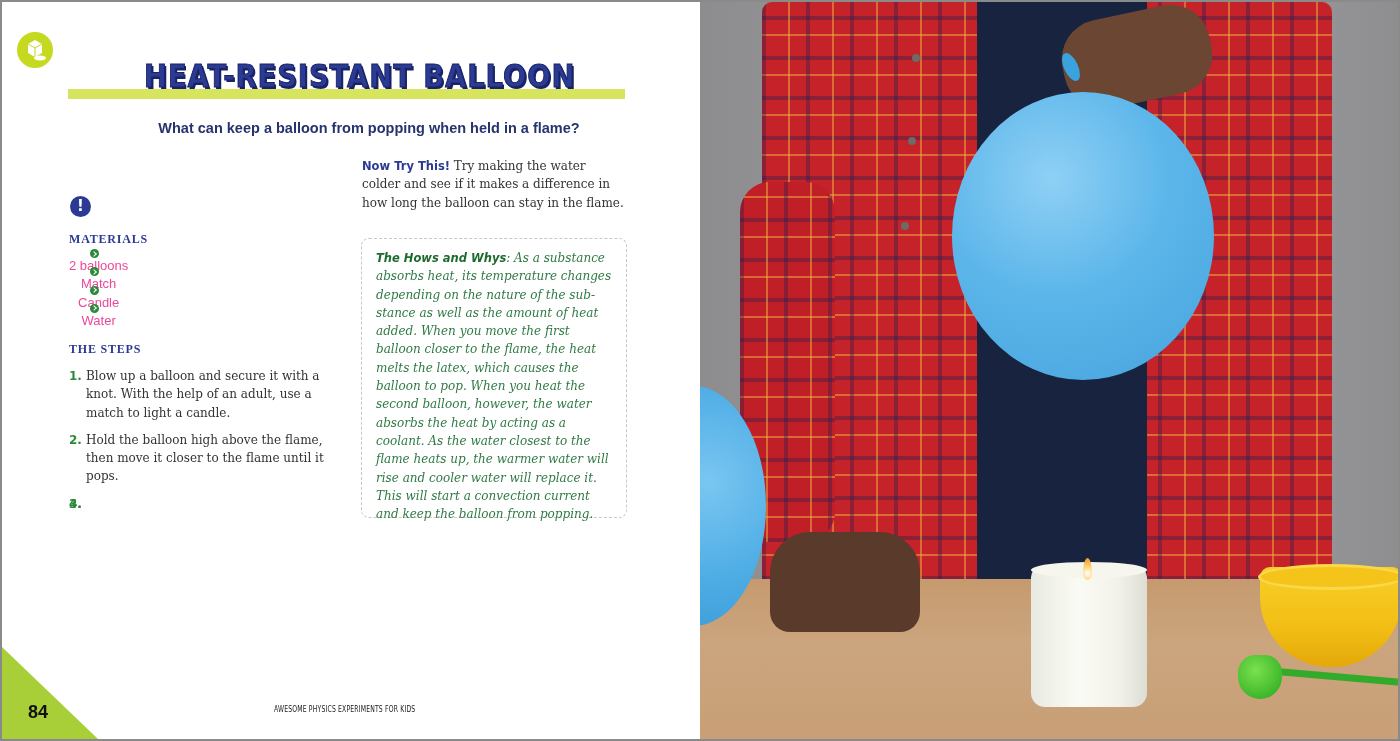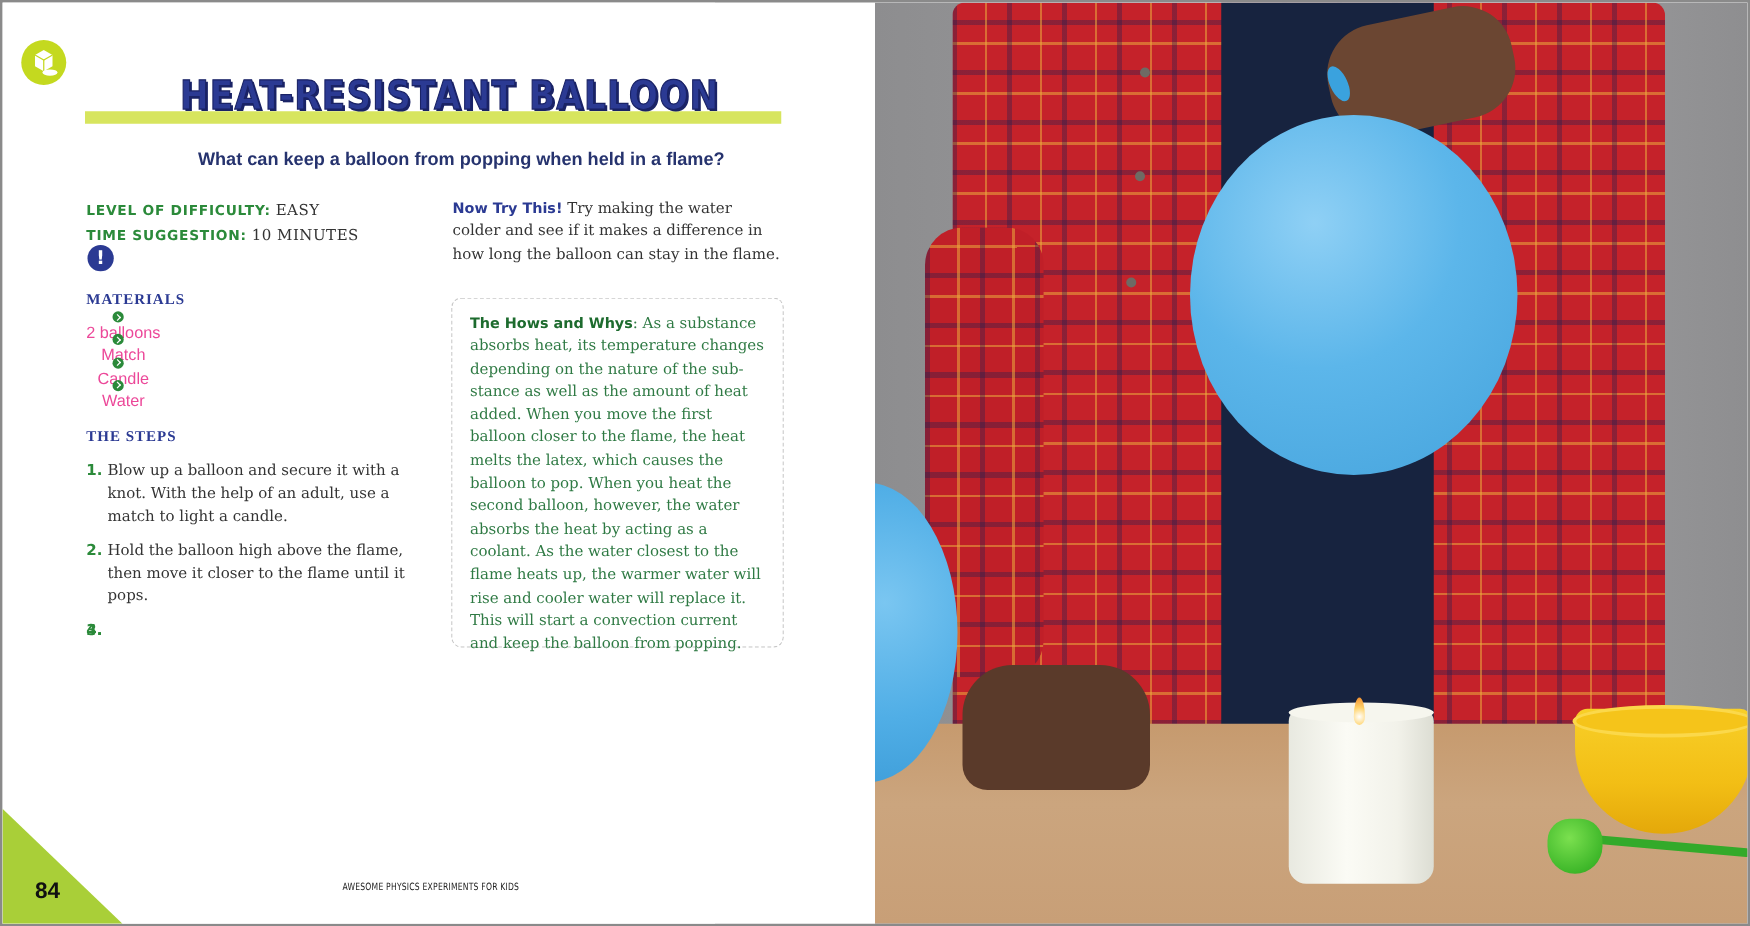--- a/index.html
+++ b/index.html
@@ -34,21 +34,21 @@
   .bullet { width: 9px; height: 9px; border-radius: 50%; background: #2b8a3a; margin-right: 10px; margin-left: 1px; position: relative; flex: none; }
   .bullet::after { content: ""; position: absolute; left: 2px; top: 2.5px; width: 3px; height: 3px; border-top: 1.2px solid #fff; border-right: 1.2px solid #fff; transform: rotate(45deg); }
 
   .steps { position: absolute; left: 67px; top: 365px; width: 280px; list-style: none; }
   .steps li { position: relative; padding-left: 17px; font-family: "DejaVu Serif", serif; font-size: 12px; line-height: 18.3px; color: #333; margin-bottom: 9px; }
   .steps .num { position: absolute; left: 0; top: 0; font-family: "DejaVu Sans", sans-serif; font-weight: bold; font-size: 12px; color: #2b8a3a; }
 
   .try-this { position: absolute; left: 360px; top: 155px; width: 265px; font-family: "DejaVu Serif", serif; font-size: 12px; line-height: 18.3px; color: #333; }
   .try-this .lbl { font-family: "DejaVu Sans", sans-serif; font-weight: bold; font-size: 11.5px; color: #2b3a93; }
 
-  .hows-box { position: absolute; left: 359px; top: 236px; width: 266px; height: 280px; border: 1.2px dashed #c8c8c8; border-radius: 8px; padding: 10px 14px; }
+  .hows-box { position: absolute; left: 359px; top: 236px; width: 266px; height: 280px; border: 1.2px dashed #c8c8c8; border-radius: 8px; padding: 10px 14px; font-style: italic; }
   .hows-text { font-family: "DejaVu Serif", serif; font-size: 12px; line-height: 18.3px; color: #2f7a44; }
   .hows-text .lbl { font-family: "DejaVu Sans", sans-serif; font-weight: bold; font-size: 11.5px; color: #1d6b2e; }
 
   .corner-triangle { position: absolute; left: 0; bottom: 0; width: 0; height: 0; border-bottom: 92px solid #a9cf38; border-right: 96px solid transparent; }
   .page-number { position: absolute; left: 26px; top: 700px; font-family: "Liberation Sans", sans-serif; font-weight: bold; font-size: 18px; color: #111; }
   .running-footer { position: absolute; left: 272px; top: 703px; font-family: "DejaVu Sans Condensed", "DejaVu Sans", sans-serif; font-size: 8px; letter-spacing: 0.2px; color: #222; transform: scaleX(0.85); transform-origin: left top; }
 
   
   .photo { position: absolute; left: 698px; top: 0; width: 698px; height: 737px; overflow: hidden; background: linear-gradient(90deg, #8d8d8f 0%, #9a9a9c 40%, #9c9c9e 75%, #8e8e90 100%); }
   .table { position: absolute; left: 0; top: 577px; width: 100%; height: 160px; background: linear-gradient(180deg, #c69a6e 0%, #cba57e 40%, #c89f77 100%); }
@@ -90,30 +90,20 @@
         <line x1="18" y1="16" x2="18" y2="25" stroke="#c4d91f" stroke-width="1"></line>
         <ellipse cx="23" cy="26" rx="6" ry="2.5" fill="#fff"></ellipse>
       </svg>
     </div>
 
     <div class="title-bar"></div>
     <h1 class="title">HEAT-RESISTANT BALLOON</h1>
 
     <div class="question">What can keep a balloon from popping when held in a flame?</div>
 
-    <div class="meta">
-      <div>
-        <span class="lbl">LEVEL OF DIFFICULTY:</span>
-        <span class="val">EASY</span>
-      </div>
-      <div>
-        <span class="lbl">TIME SUGGESTION:</span>
-        <span class="val">10 MINUTES</span>
-      </div>
-    </div>
 
     <div class="alert-icon">!</div>
 
     <div class="section-heading materials-heading">MATERIALS</div>
     <ul class="materials">
       <li>
           <span class="bullet"></span>
           <span>2 balloons</span>
         </li>
       <li>

